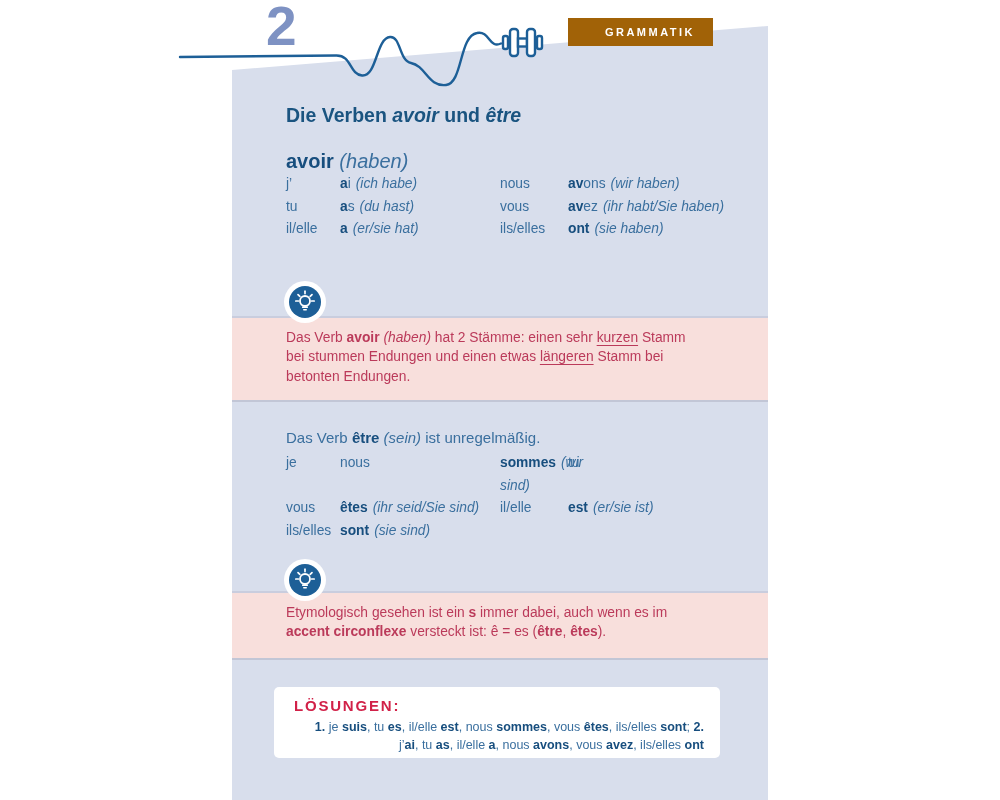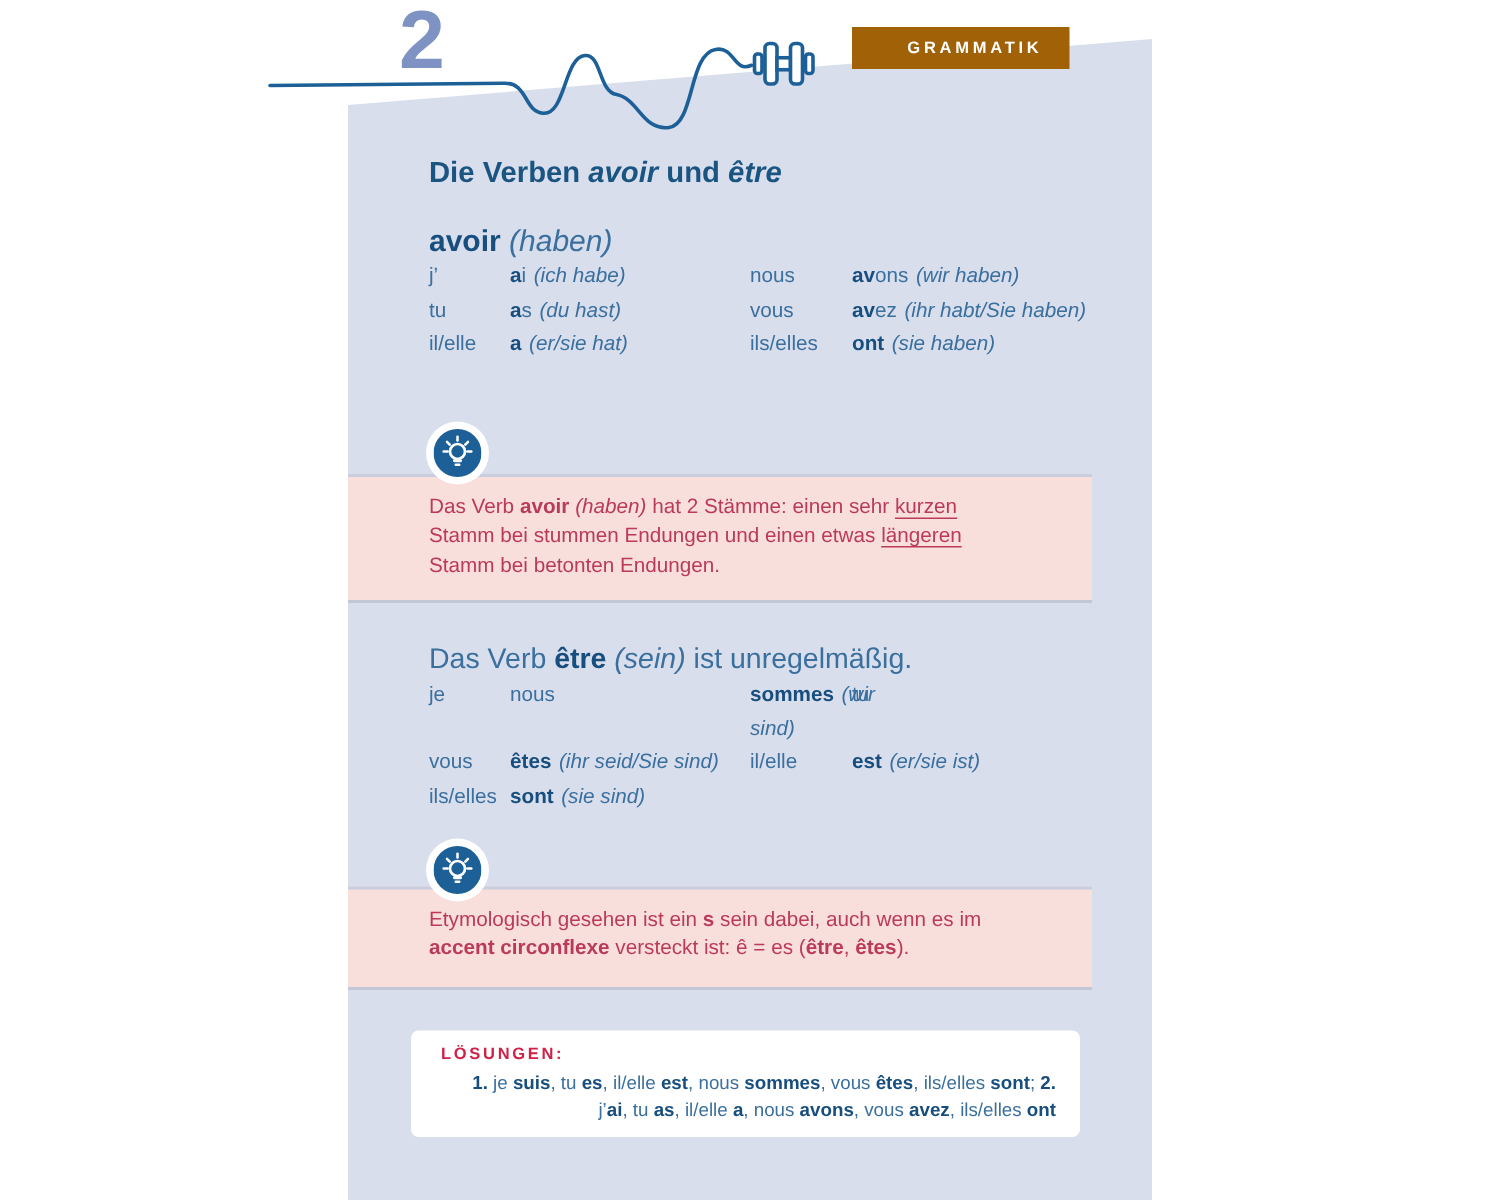--- a/index.html
+++ b/index.html
@@ -28,58 +28,58 @@
     color:#ffffff; font-size:11px; font-weight:700; letter-spacing:2.5px;
   }
   
   .title {
     position:absolute; left:286px; top:104px;
     font-size:19.5px; font-weight:700; color:#1a5480;
   }
   .intro { position:absolute; left:286px; font-size:20px; color:#3a6f9e; }
   .intro .seg-b { color:#174e7e; }
   .avoir-intro { top:150px; }
-  .etre-intro  { top:429px; font-size:19px; }
+  .etre-intro  { top:429px; font-size:15px; }
   
   .conj {
     position:absolute; left:286px; width:470px;
     display:grid; grid-template-columns:54px 160px 68px 1fr;
     font-size:13.8px; line-height:22.6px; color:#3a6f9e;
   }
   .avoir-conj { top:173px; }
   .etre-conj  { top:452px; }
   .conj .stem { font-weight:700; color:#174e7e; font-style:normal; }
   .conj .tr   { font-style:italic; margin-left:5px; }
   
   .bulb {
     position:absolute; width:42px; height:42px; border-radius:50%;
     background:#ffffff; display:flex; align-items:center; justify-content:center;
     z-index:3;
   }
   .bulb1 { left:284px; top:281px; }
   .bulb2 { left:284px; top:559px; }
   
   .tip {
-    position:absolute; left:232px; width:496px; background:#f8dfdc;
+    position:absolute; left:232px; width:536px; background:#f8dfdc;
     border-top:2px solid #c9cdde; border-bottom:2px solid #c2c6d6;
     color:#bb3a5a; font-size:13.8px; line-height:19.3px;
     padding:10px 64px 0 54px; z-index:2;
   }
   .tip1 { top:316px; height:86px; }
   .tip2 { top:591px; height:69px; }
   .seg-b { font-weight:700; }
   .seg-i { font-style:italic; }
   .seg-u { text-decoration:underline; text-underline-offset:3px; }
   
   .solutions {
     position:absolute; left:274px; top:687px; width:446px; height:71px;
     background:#ffffff; border-radius:5px; padding:10px 16px 0 20px; z-index:2;
   }
   .solutions-heading {
-    color:#d12148; font-size:11px; font-weight:700; letter-spacing:1.8px;
+    color:#d12148; font-size:15px; font-weight:700; letter-spacing:1.8px;
     margin-bottom:5px;
   }
   .solutions-text { color:#3a6f9e; font-size:12.5px; line-height:17.5px;text-align:right; }
   .solutions-text .seg-b { color:#174e7e; }
   .page-num {
     position:absolute; left:293px; top:775px;
     font-size:13.5px; font-weight:700; color:#27628f;margin-top:28px;
   }
 </style>
 </head>
@@ -178,21 +178,21 @@
       <g stroke="#ffffff" stroke-width="1.7" stroke-linecap="round">
         <line x1="16" y1="5.2" x2="16" y2="7.6"></line>
         <line x1="9" y1="8.6" x2="10.8" y2="10.4"></line>
         <line x1="23" y1="8.6" x2="21.2" y2="10.4"></line>
         <line x1="6.8" y1="15" x2="9.4" y2="15"></line>
         <line x1="25.2" y1="15" x2="22.6" y2="15"></line>
       </g>
     </svg>
   </div>
   <div class="tip tip2">
-    <p><span>Etymologisch gesehen ist ein </span><span class="seg-b">s</span><span> sein dabei, auch wenn es im </span><span class="seg-b">accent circonflexe</span><span> versteckt ist: ê = es (</span><span class="seg-b">être</span><span>, </span><span class="seg-b">êtes</span><span>).</span></p>
+    <p><span>Etymologisch gesehen ist ein </span><span class="seg-b">s</span><span> immer dabei, auch wenn es im </span><span class="seg-b">accent circonflexe</span><span> versteckt ist: ê = es (</span><span class="seg-b">être</span><span>, </span><span class="seg-b">êtes</span><span>).</span></p>
   </div>
 
   <div class="solutions">
     <div class="solutions-heading">LÖSUNGEN:</div>
     <p class="solutions-text"><span class="seg-b">1.</span><span> je </span><span class="seg-b">suis</span><span>, tu </span><span class="seg-b">es</span><span>, il/elle </span><span class="seg-b">est</span><span>, nous </span><span class="seg-b">sommes</span><span>, vous </span><span class="seg-b">êtes</span><span>, ils/elles </span><span class="seg-b">sont</span><span>; </span><span class="seg-b">2.</span><span> j’</span><span class="seg-b">ai</span><span>, tu </span><span class="seg-b">as</span><span>, il/elle </span><span class="seg-b">a</span><span>, nous </span><span class="seg-b">avons</span><span>, vous </span><span class="seg-b">avez</span><span>, ils/elles </span><span class="seg-b">ont</span></p>
   </div>
 
   <div class="page-num">12</div>
 
 </div>

